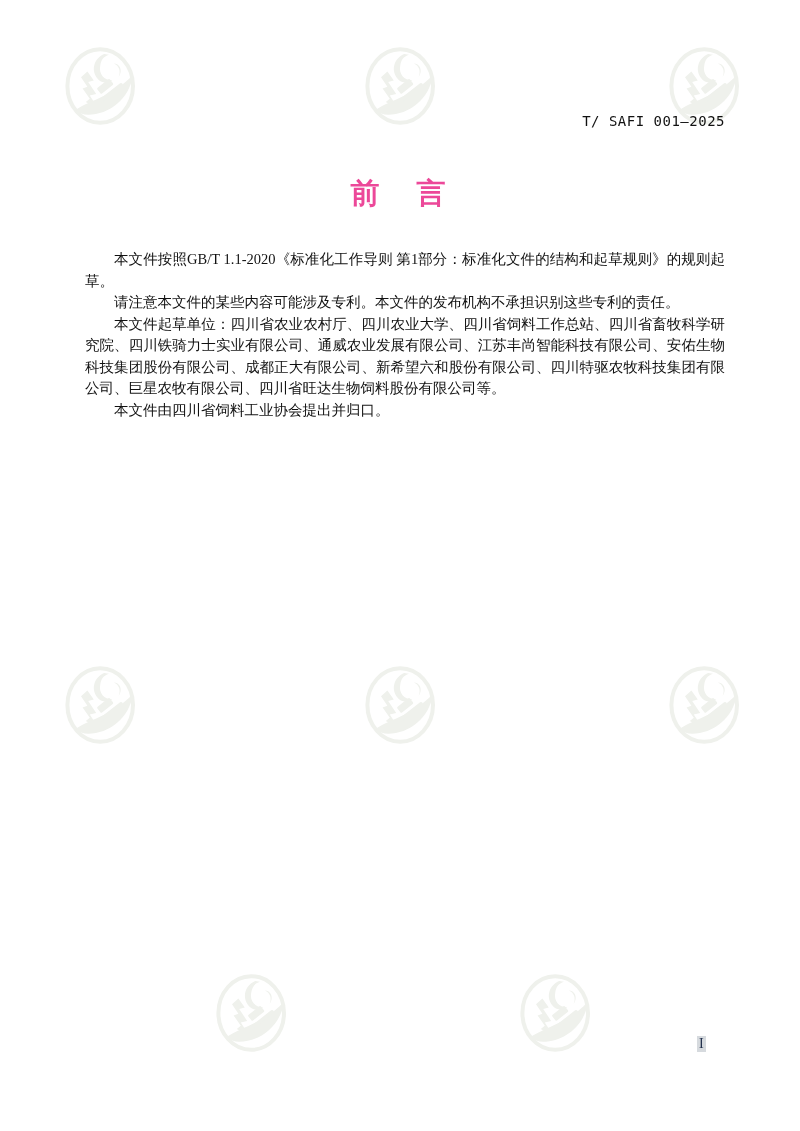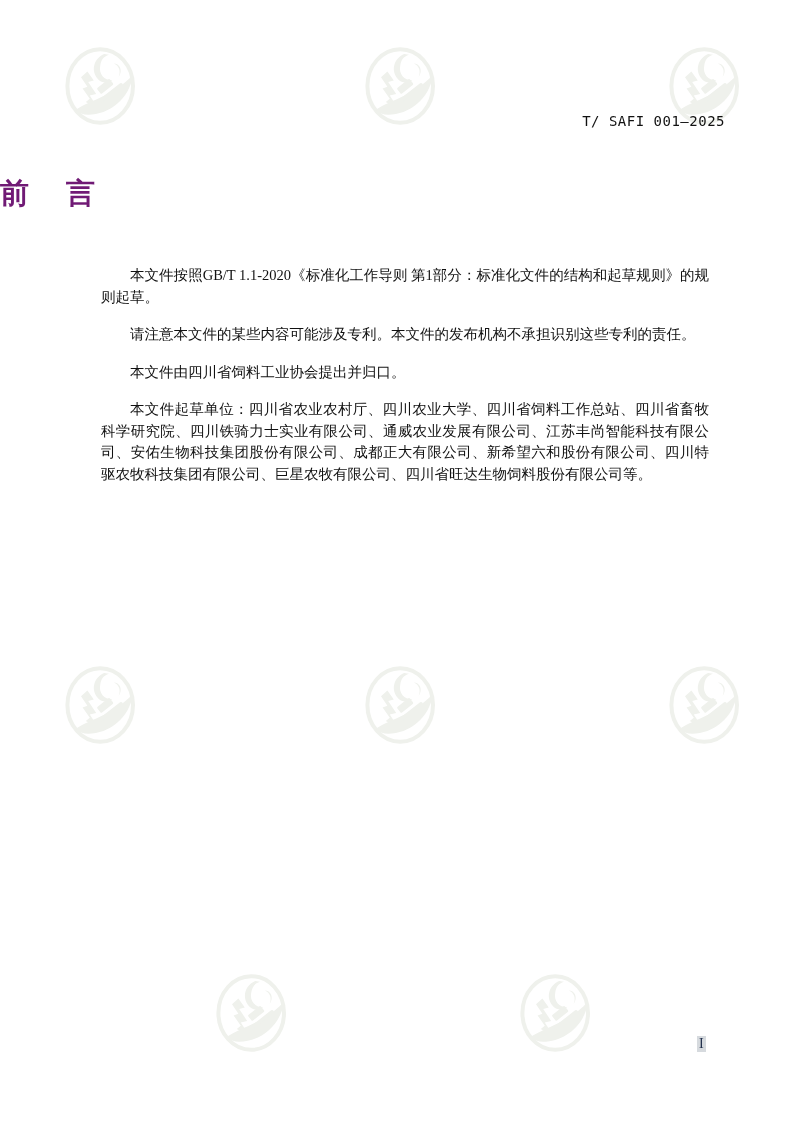--- a/index.html
+++ b/index.html
@@ -38,39 +38,40 @@
     letter-spacing: 0.5px;
     color: #111111;
     white-space: nowrap;
   }
 
   .doc-title {
     position: absolute;
     top: 174px;
     left: 0;
     width: 100%;
+    text-align: center;
     font-family: "Liberation Sans", "DejaVu Sans", sans-serif;
     font-weight: bold;
     font-size: 29px;
     letter-spacing: 4px;
-    color: #701a75;
+    color: #ec4899;
   }
 
   .body-text {
     position: absolute;
     top: 249px;
     left: 85px;
     width: 640px;
     font-size: 14.5px;
     line-height: 21.5px;
     color: #111111;
     text-align: justify;
   }
   .body-text p {
-    margin: 16px;
+    margin: 0;
     text-indent: 2em;
   }
 
   .page-number {
     position: absolute;
     left: 697px;
     top: 1036px;
     font-size: 14px;
     color: #25324e;
     background: #d6dade;
@@ -140,19 +141,19 @@
       </svg>
     </div>
 
   <div class="header-code">T/ SAFI 001—2025</div>
 
   <div class="doc-title">前　言</div>
 
   <div class="body-text">
     <p>本文件按照GB/T 1.1-2020《标准化工作导则 第1部分：标准化文件的结构和起草规则》的规则起草。</p>
     <p>请注意本文件的某些内容可能涉及专利。本文件的发布机构不承担识别这些专利的责任。</p>
+    <p>本文件起草单位：四川省农业农村厅、四川农业大学、四川省饲料工作总站、四川省畜牧科学研究院、四川铁骑力士实业有限公司、通威农业发展有限公司、江苏丰尚智能科技有限公司、安佑生物科技集团股份有限公司、成都正大有限公司、新希望六和股份有限公司、四川特驱农牧科技集团有限公司、巨星农牧有限公司、四川省旺达生物饲料股份有限公司等。</p>
     <p>本文件由四川省饲料工业协会提出并归口。</p>
-    <p>本文件起草单位：四川省农业农村厅、四川农业大学、四川省饲料工作总站、四川省畜牧科学研究院、四川铁骑力士实业有限公司、通威农业发展有限公司、江苏丰尚智能科技有限公司、安佑生物科技集团股份有限公司、成都正大有限公司、新希望六和股份有限公司、四川特驱农牧科技集团有限公司、巨星农牧有限公司、四川省旺达生物饲料股份有限公司等。</p>
   </div>
 
   <div class="page-number">I</div>
 
 </div>
 
 </body></html>

